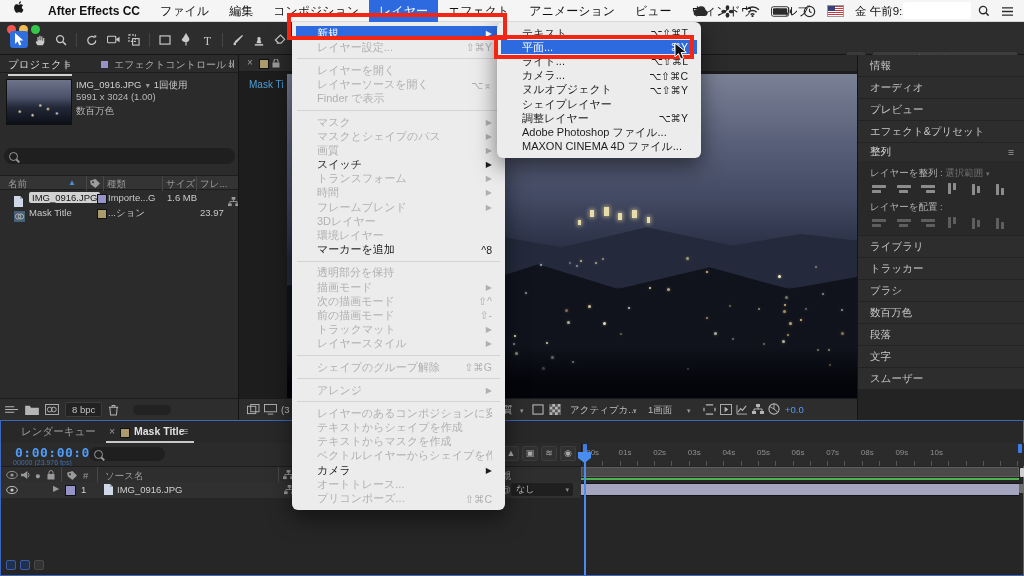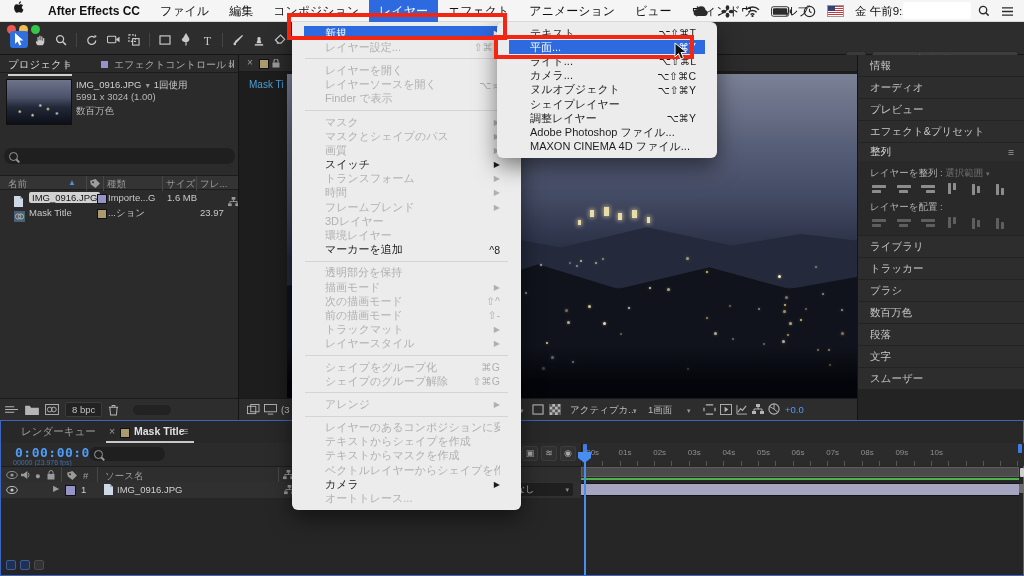--- a/index.html
+++ b/index.html
@@ -123,21 +123,21 @@
     font-size:9px;color:#bdbdbd;line-height:13px;padding-left:5px;box-sizing:border-box;}
   #parent-dd .dc{position:absolute;right:4px;top:0;font-size:7px;color:#8a8a8a;}
   #playhead-line{position:absolute;left:583px;top:32px;width:2px;height:122px;background:#4a8df0;z-index:3;}
   #playhead-head{position:absolute;left:577px;top:31px;width:13px;height:11px;background:#4a8df0;z-index:3;
     clip-path:polygon(0 0,100% 0,100% 55%,50% 100%,0 55%);}
   #tl-bottom-toggles{position:absolute;left:5px;top:139px;display:flex;gap:4px;}
   .tgl{width:10px;height:10px;border-radius:2px;border:1px solid #3a5ca8;box-sizing:border-box;background:#22304f;}
   .tgl.off{border-color:#4a4a4a;background:#333;}
 
   
-  .osmenu{position:absolute;background:#ececec;box-shadow:0 8px 22px rgba(0,0,0,.5);z-index:10;padding:4px 12px;}
+  .osmenu{position:absolute;background:#ececec;box-shadow:0 8px 22px rgba(0,0,0,.5);z-index:10;padding:4px 4px;}
   #layer-menu{left:292px;top:22px;width:205px;border-radius:0 0 6px 6px;}
   #new-submenu{left:497px;top:22px;width:196px;border-radius:6px;}
   .menu-item{display:flex;align-items:center;height:14.2px;padding:0 9px 0 21px;font-size:11px;color:#1d1d1d;}
   .menu-item .lab{flex:1;white-space:nowrap;overflow:hidden;}
   .menu-item .sc{margin-left:10px;font-size:10.5px;color:#1d1d1d;white-space:nowrap;}
   .menu-item .arrowR{width:9px;text-align:right;font-size:8px;}
   .menu-item.disabled,.menu-item.disabled .sc{color:#b0b0b0;}
   .menu-item.sel{background:#2d6ae0;color:#fff;}
   .menu-item.sel .sc{color:#fff;}
   .menu-sep{height:1px;background:#d4d4d4;margin:4px 1px;}
@@ -830,24 +830,20 @@
       <div class="menu-item disabled">
         <span class="lab">トラックマット</span>
         <span class="arrowR">▶</span>
       </div>
       <div class="menu-item disabled">
         <span class="lab">レイヤースタイル</span>
         <span class="arrowR">▶</span>
       </div>
       <div class="menu-sep"></div>
       <div class="menu-item disabled">
-        <span class="lab">シェイプをグループ化</span>
-        <span class="sc">⌘G</span>
-      </div>
-      <div class="menu-item disabled">
         <span class="lab">シェイプのグループ解除</span>
         <span class="sc">⇧⌘G</span>
       </div>
       <div class="menu-sep"></div>
       <div class="menu-item disabled">
         <span class="lab">アレンジ</span>
         <span class="arrowR">▶</span>
       </div>
       <div class="menu-sep"></div>
       <div class="menu-item disabled">
@@ -861,20 +857,24 @@
       </div>
       <div class="menu-item disabled">
         <span class="lab">ベクトルレイヤーからシェイプを作成</span>
       </div>
       <div class="menu-item">
         <span class="lab">カメラ</span>
         <span class="arrowR">▶</span>
       </div>
       <div class="menu-item disabled">
         <span class="lab">オートトレース...</span>
+      </div>
+      <div class="menu-item disabled">
+        <span class="lab">プリコンポーズ...</span>
+        <span class="sc">⇧⌘C</span>
       </div>
     </div>
   <div class="osmenu" id="new-submenu">
       <div class="menu-item">
         <span class="lab">テキスト</span>
         <span class="sc">⌥⇧⌘T</span>
       </div>
       <div class="menu-item sel">
         <span class="lab">平面...</span>
         <span class="sc">⌘Y</span>

